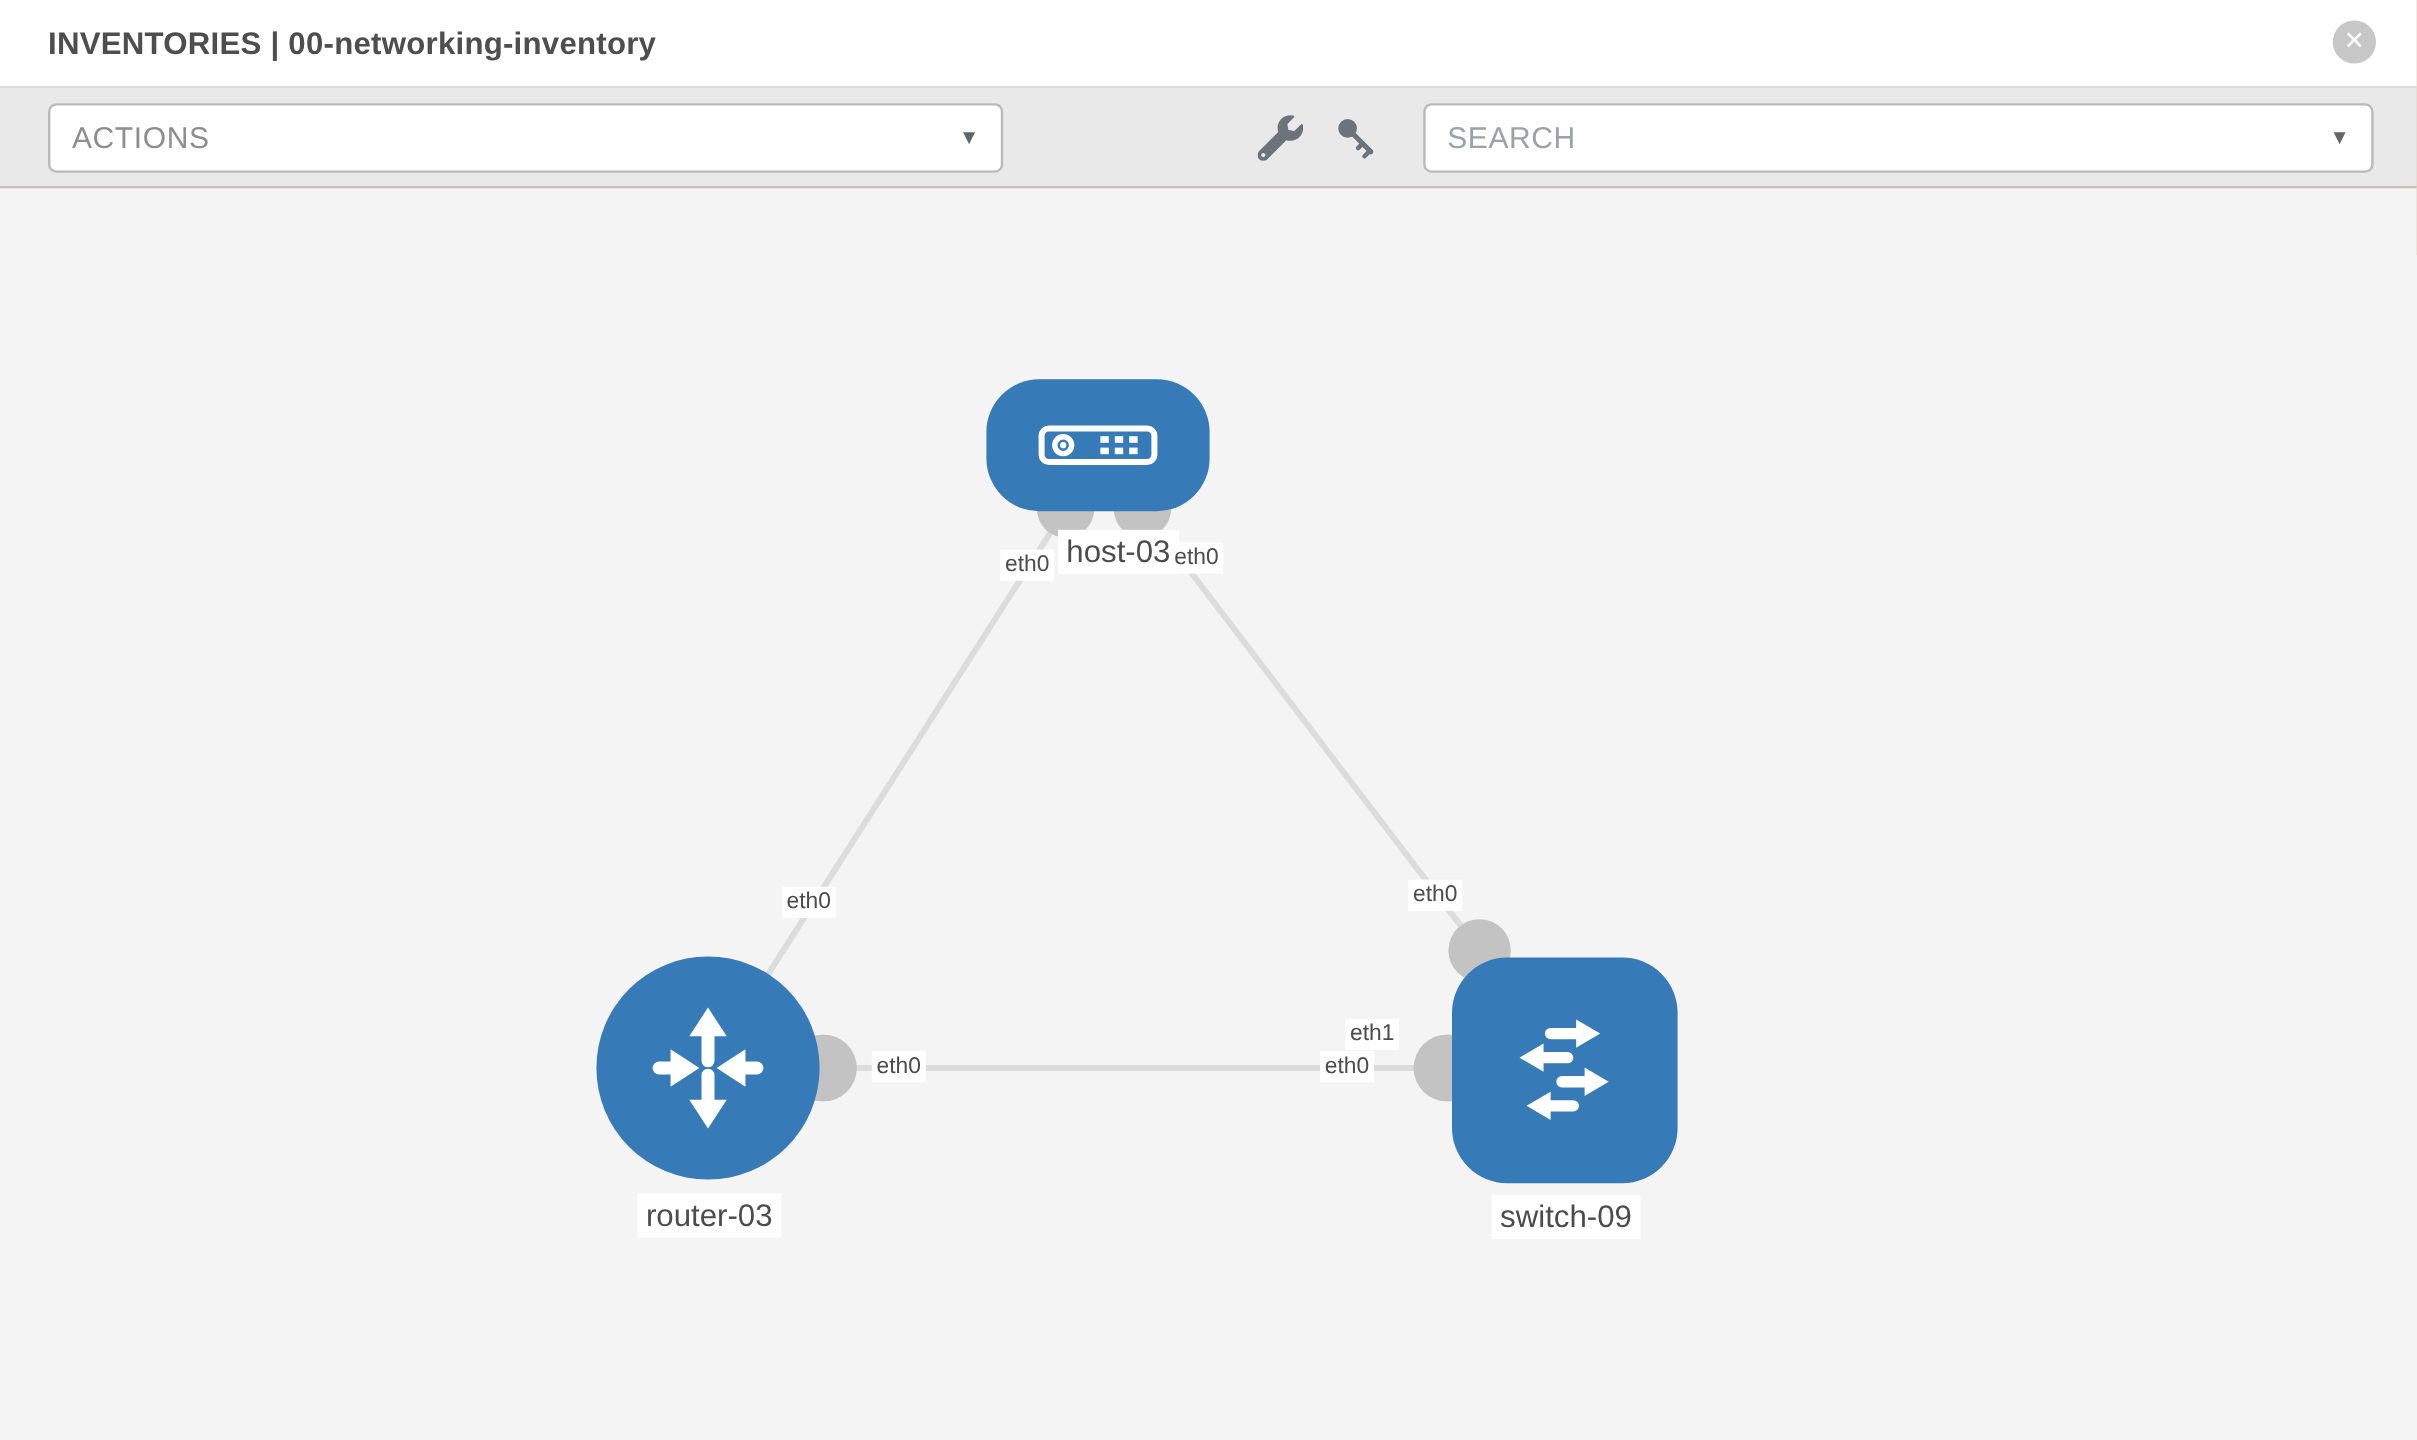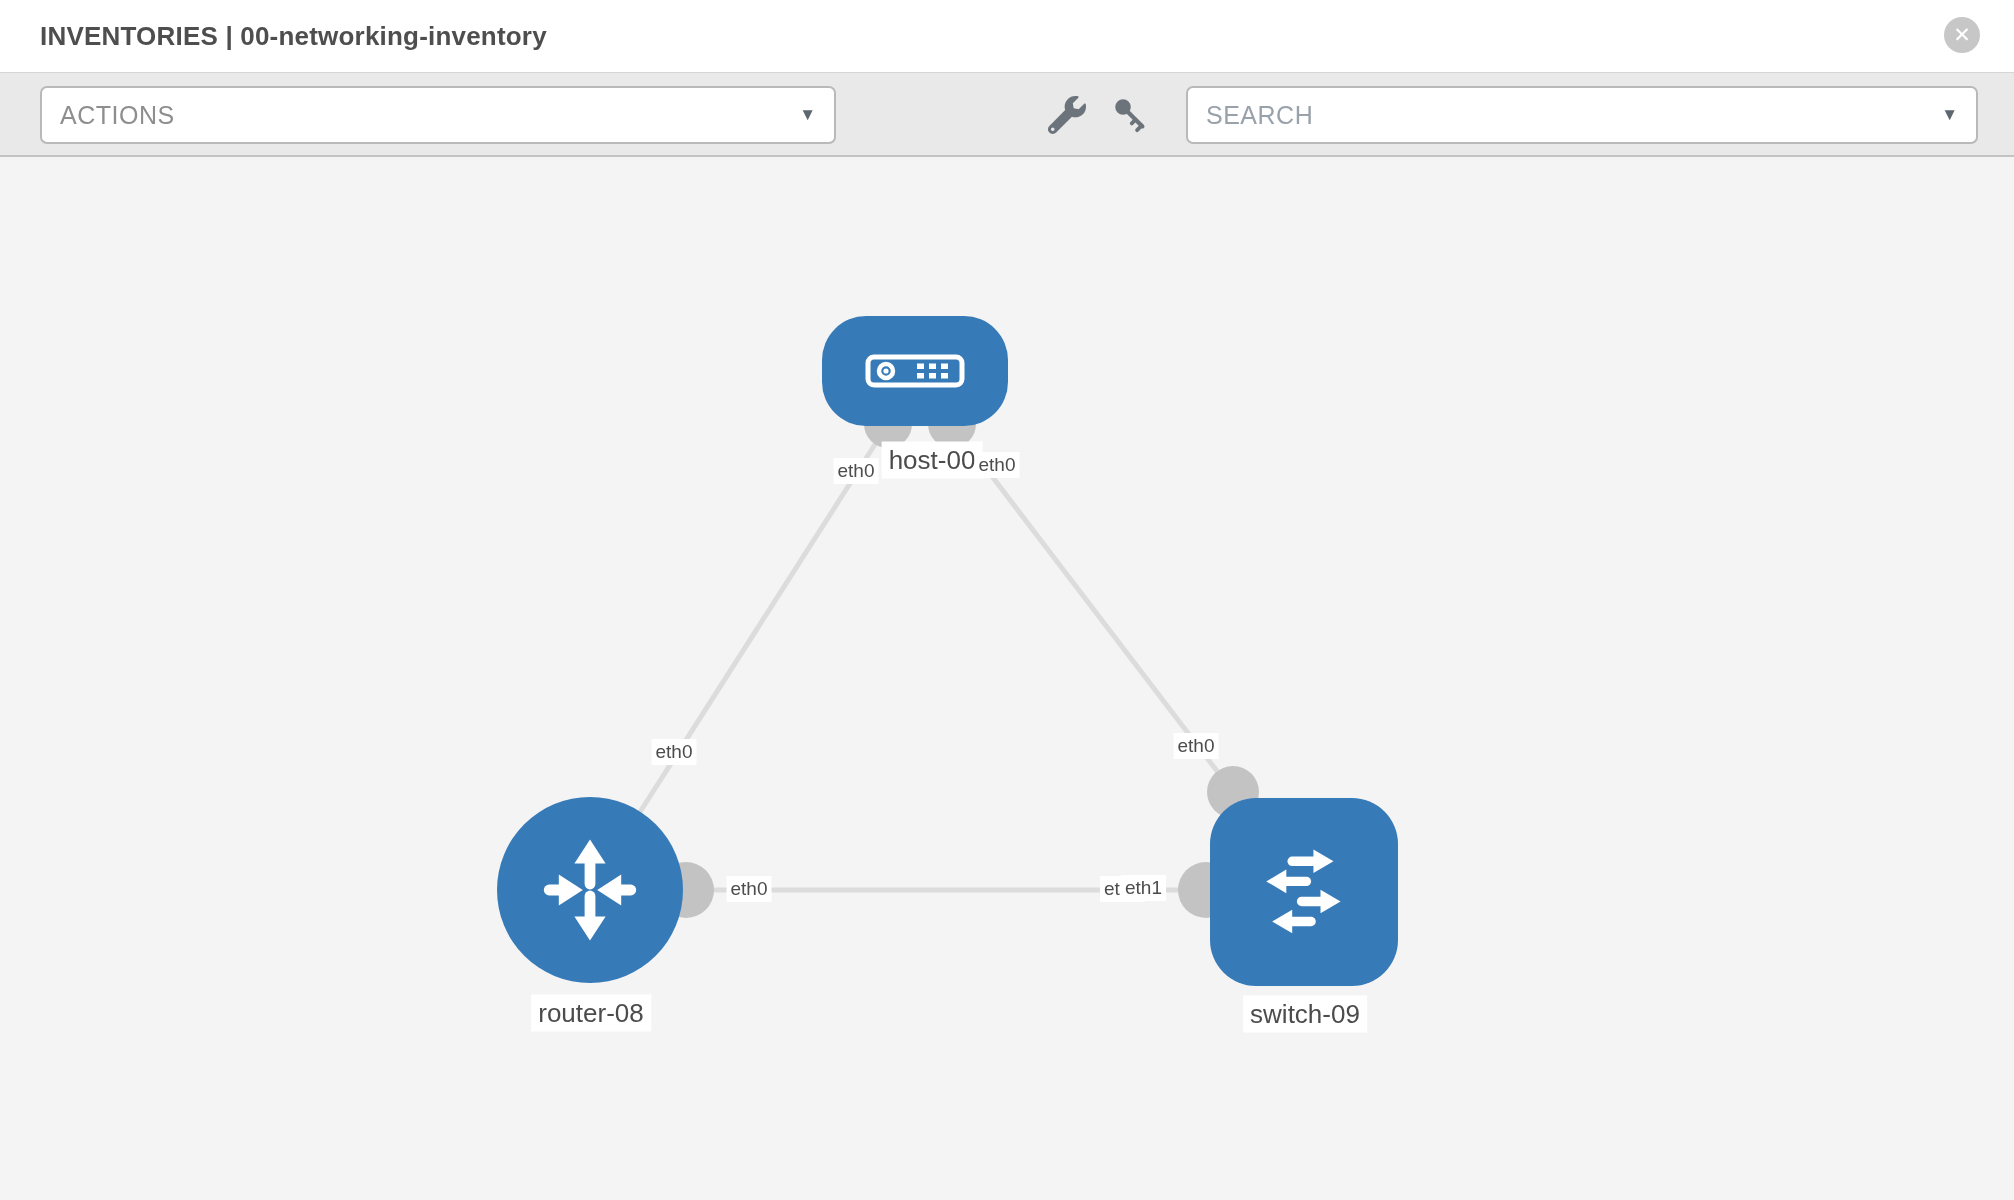--- a/index.html
+++ b/index.html
@@ -167,27 +167,27 @@
           <line x1="52" y1="41" x2="32" y2="41"></line>
             <polygon points="18,41 35,31 35,51" stroke="none"></polygon>
           <line x1="48" y1="58" x2="66" y2="58"></line>
             <polygon points="81,58 64,48 64,68" stroke="none"></polygon>
           <line x1="56" y1="75" x2="37" y2="75"></line>
             <polygon points="23,75 40,65 40,85" stroke="none"></polygon>
         </g>
       </svg>
     </div>
 
-    <div class="lbl lbl-node" style="left:932px; top:303px;">host-00</div>
-    <div class="lbl lbl-node" style="left:591px; top:856px;">router-08</div>
+    <div class="lbl lbl-node" style="left:932px; top:303px;">host-03</div>
+    <div class="lbl lbl-node" style="left:591px; top:856px;">router-03</div>
     <div class="lbl lbl-node" style="left:1305px; top:857px;">switch-09</div>
 
     <div class="lbl lbl-iface" style="left:856px; top:314px;">eth0</div>
     <div class="lbl lbl-iface" style="left:997px; top:308px;">eth0</div>
     <div class="lbl lbl-iface" style="left:674px; top:595px;">eth0</div>
     <div class="lbl lbl-iface" style="left:1196px; top:589px;">eth0</div>
     <div class="lbl lbl-iface" style="left:749px; top:732px;">eth0</div>
     <div class="lbl lbl-iface lbl-fixed" style="left:1100px; top:719px;">eth0</div>
-    <div class="lbl lbl-iface lbl-fixed" style="left:1121px; top:718px;">eth1</div>
+    <div class="lbl lbl-iface lbl-fixed" style="left:1121px; top:692px;">eth1</div>
   </div>
 
 
 </div>
 
 </body></html>

